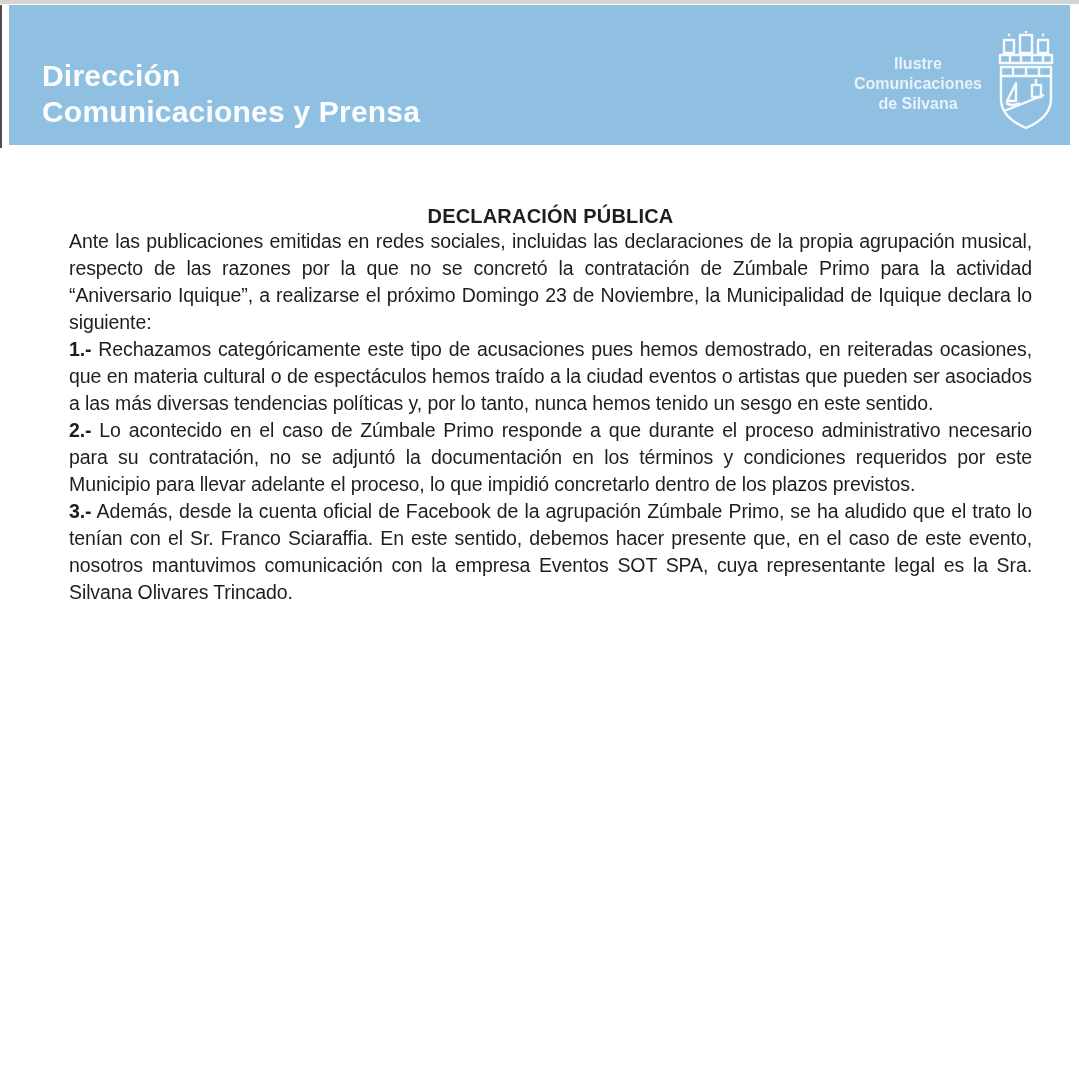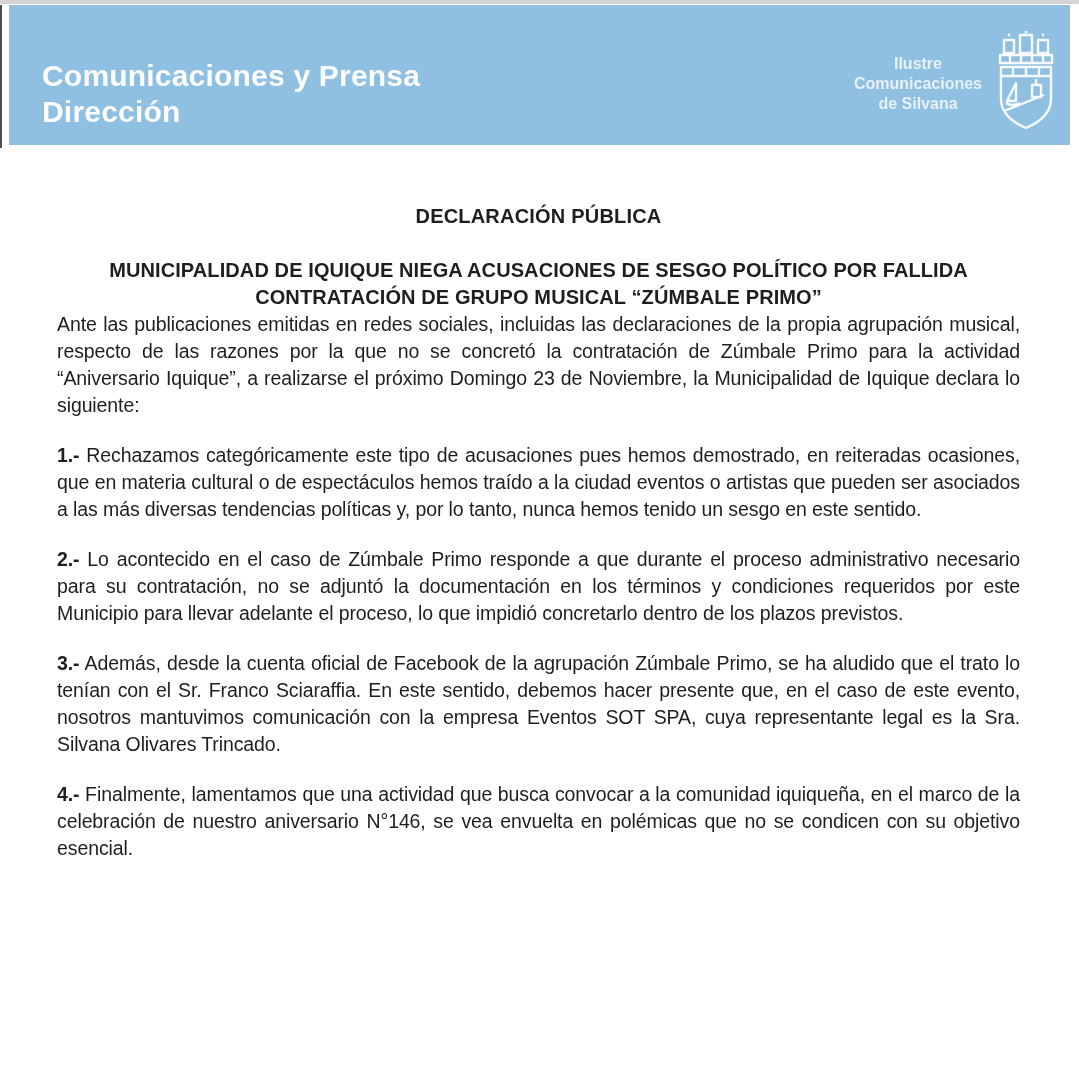--- a/index.html
+++ b/index.html
@@ -43,21 +43,21 @@
     line-height: 20px;
     color: rgba(255,255,255,0.78);
     margin-left: 6px;
   }
   .crest {
     position: absolute; right: 12px; top: 26px;
     width: 64px; height: 100px;
     opacity: 0.92;
   }
   .doc {
-    position: absolute; top: 145px; left: 57px;
+    position: absolute; top: 145px; left: 69px;
     width: 963px;
   }
   .doc-title {
     margin-top: 60px;
     text-align: center;
     font-weight: bold;
     font-size: 20px;
     letter-spacing: 0.2px;
   }
   .doc-subtitle {
@@ -67,33 +67,33 @@
     font-size: 20px;
     line-height: 27px;
     letter-spacing: 0.1px;
   }
   .para {
     font-size: 19.5px;
     line-height: 27px;
     text-align: justify;
     letter-spacing: -0.1px;
   }
-  .item { margin-top: 23px; }
+  .item { }
   .item-number { font-weight: bold; }
 </style>
 </head>
 <body>
 
 <div class="top-strip"></div>
 <div class="left-edge-line"></div>
 
 <div class="banner">
   <div class="banner-title">
+    <div>Dirección</div>
     <div>Comunicaciones y Prensa</div>
-    <div>Dirección</div>
   </div>
   <div class="logo-group">
     <div class="logo-text">
       <div>Ilustre</div>
       <div>Comunicaciones</div>
       <div>de Silvana</div>
     </div>
     <svg class="crest" viewBox="0 0 64 100" fill="none" stroke="#ffffff" stroke-width="2.4" stroke-linejoin="round">
 
       <rect x="10" y="9" width="10" height="13"></rect>
@@ -122,24 +122,22 @@
       <rect x="38" y="54" width="9" height="12"></rect>
       <line x1="42" y1="48" x2="42" y2="54"></line>
 
       <path d="M10 80 L50 64"></path>
     </svg>
   </div>
 </div>
 
 <div class="doc">
   <div class="doc-title">DECLARACIÓN PÚBLICA</div>
-  <div class="doc-subtitle">MUNICIPALIDAD DE IQUIQUE NIEGA ACUSACIONES DE SESGO POLÍTICO POR FALLIDA CONTRATACIÓN DE GRUPO MUSICAL “ZÚMBALE PRIMO”</div>
 
   <p class="para">Ante las publicaciones emitidas en redes sociales, incluidas las declaraciones de la propia agrupación musical, respecto de las razones por la que no se concretó la contratación de Zúmbale Primo para la actividad “Aniversario Iquique”, a realizarse el próximo Domingo 23 de Noviembre, la Municipalidad de Iquique declara lo siguiente:</p>
 
   <p class="para item"><span class="item-number">1.-</span><span> Rechazamos categóricamente este tipo de acusaciones pues hemos demostrado, en reiteradas ocasiones, que en materia cultural o de espectáculos hemos traído a la ciudad eventos o artistas que pueden ser asociados a las más diversas tendencias políticas y, por lo tanto, nunca hemos tenido un sesgo en este sentido.</span></p>
 
   <p class="para item"><span class="item-number">2.-</span><span> Lo acontecido en el caso de Zúmbale Primo responde a que durante el proceso administrativo necesario para su contratación, no se adjuntó la documentación en los términos y condiciones requeridos por este Municipio para llevar adelante el proceso, lo que impidió concretarlo dentro de los plazos previstos.</span></p>
 
   <p class="para item"><span class="item-number">3.-</span><span> Además, desde la cuenta oficial de Facebook de la agrupación Zúmbale Primo, se ha aludido que el trato lo tenían con el Sr. Franco Sciaraffia. En este sentido, debemos hacer presente que, en el caso de este evento, nosotros mantuvimos comunicación con la empresa Eventos SOT SPA, cuya representante legal es la Sra. Silvana Olivares Trincado.</span></p>
 
-  <p class="para item"><span class="item-number">4.-</span><span> Finalmente, lamentamos que una actividad que busca convocar a la comunidad iquiqueña, en el marco de la celebración de nuestro aniversario N°146, se vea envuelta en polémicas que no se condicen con su objetivo esencial.</span></p>
 </div>
 
 </body></html>

